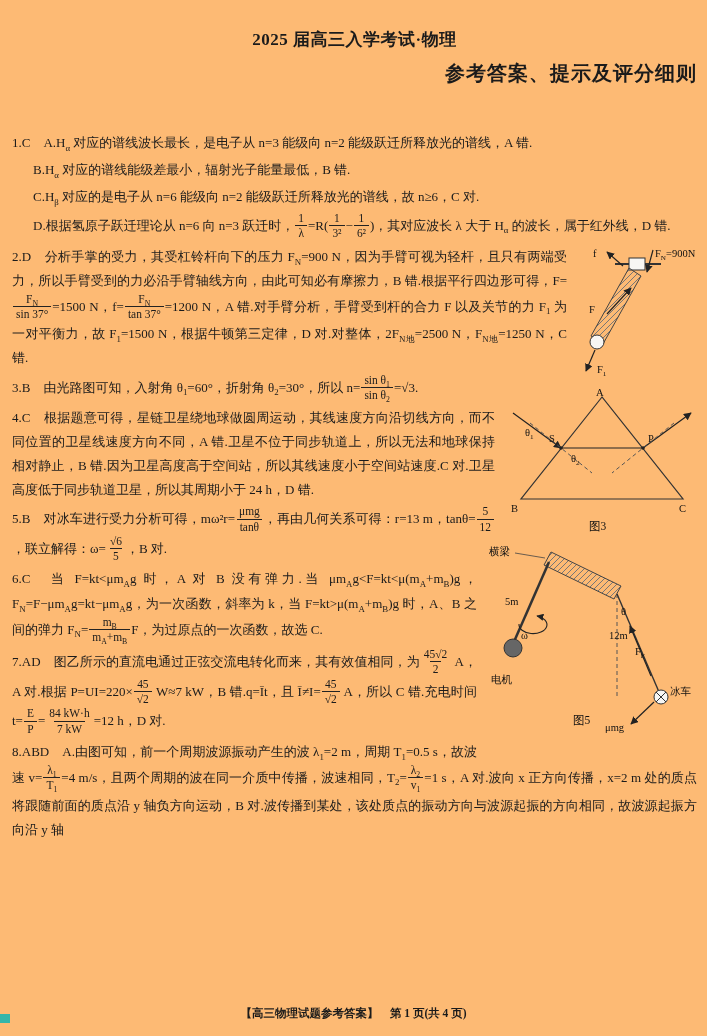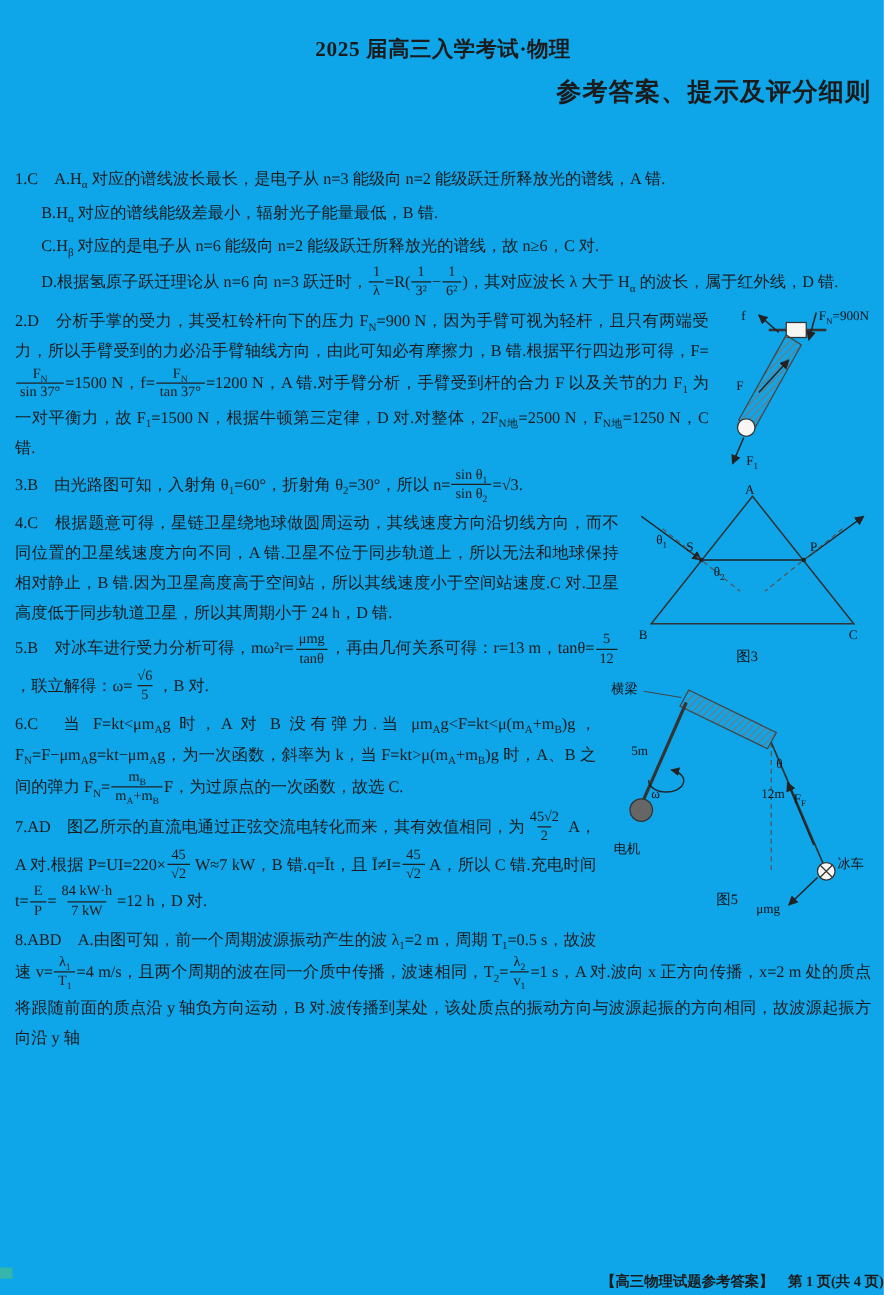--- a/index.html
+++ b/index.html
@@ -1,33 +1,33 @@
 <!DOCTYPE html>
 <html><head>
 <meta charset="utf-8">
 <style>
   *{margin:0;padding:0;box-sizing:border-box;}
   html,body{background:#e9e8e5;}
   body{width:707px;height:1036px;position:relative;overflow:hidden;
        font-family:"Liberation Serif","DejaVu Serif",serif;color:#1b1b1b;}
-  .page{position:absolute;inset:0;background:#0ea5e9;padding:28px 10px 36px 12px;}
+  .page{position:absolute;inset:0;background:#fdba74;padding:28px 10px 36px 12px;}
   .title{font-size:17px;font-weight:700;text-align:center;letter-spacing:.5px;}
   .subtitle{font-size:20px;font-weight:700;text-align:right;margin-top:9px;letter-spacing:1px;}
   .body{margin-top:44px;font-size:13px;line-height:1.85;text-align:justify;}
   p.ans{margin:3px 0;}
   p.subline{padding-left:21px;}
   sub,sup{font-size:.68em;line-height:0;}
   .frac{display:inline-flex;flex-direction:column;align-items:center;vertical-align:middle;
         font-size:.88em;line-height:1.25;margin:0 1px;transform:translateY(-1px);}
   .fnum{padding:0 3px;text-align:center;}
   .fden{padding:0 3px;border-top:1px solid #222;text-align:center;}
   figure.fl{float:right;clear:right;position:relative;margin:3px 0 6px 12px;line-height:0;}
   .lab{position:absolute;font-size:10.5px;line-height:1.1;white-space:nowrap;color:#111;}
   .cap{position:absolute;font-size:11.5px;line-height:1.1;color:#111;}
-  .pagefoot{position:absolute;left:0;right:0;bottom:3px;text-align:right;font-size:11.5px;font-weight:700;}
+  .pagefoot{position:absolute;left:0;right:0;bottom:15px;text-align:center;font-size:11.5px;font-weight:700;}
   .corner{position:absolute;left:0;bottom:13px;width:10px;height:9px;background:#35b6aa;}
   svg{display:block;}
 </style>
 </head>
 <body>
 
 <svg width="0" height="0" style="position:absolute" aria-hidden="true">
   <defs>
     <pattern id="hatch" width="6" height="6" patternUnits="userSpaceOnUse">
       <path d="M0 6 L6 0" stroke="#777" stroke-width="1"></path>
@@ -123,21 +123,21 @@
         <line x1="162" y1="132" x2="141" y2="82" stroke="#222" stroke-width="1.2" marker-end="url(#arr)"></line>
         <circle cx="172" cy="153" r="7" fill="#f7f6f3" stroke="#333"></circle>
         <path d="M167 148 L177 158 M177 148 L167 158" stroke="#333" stroke-width="1"></path>
         <line x1="165" y1="158" x2="142" y2="180" stroke="#222" stroke-width="1.2" marker-end="url(#arr)"></line>
       </svg>
       <span class="lab" style="left:0;top:2px">横梁</span>
       <span class="lab" style="left:16px;top:52px">5m</span>
       <span class="lab" style="left:32px;top:86px">ω</span>
       <span class="lab" style="left:2px;top:130px">电机</span>
       <span class="lab" style="left:120px;top:86px">12m</span>
-      <span class="lab" style="left:146px;top:90px">F<sub>F</sub></span>
+      <span class="lab" style="left:146px;top:102px">F<sub>F</sub></span>
       <span class="lab" style="left:132px;top:62px">θ</span>
       <span class="lab" style="left:181px;top:142px">冰车</span>
       <span class="lab" style="left:116px;top:178px">μmg</span>
       <span class="cap" style="left:84px;top:170px">图5</span>
     </figure>
 
     <p class="ans">5.B　对冰车进行受力分析可得，mω²r=<span class="frac">
           <span class="fnum">μmg</span>
           <span class="fden">tanθ</span>
         </span>，再由几何关系可得：r=13 m，tanθ=<span class="frac">

